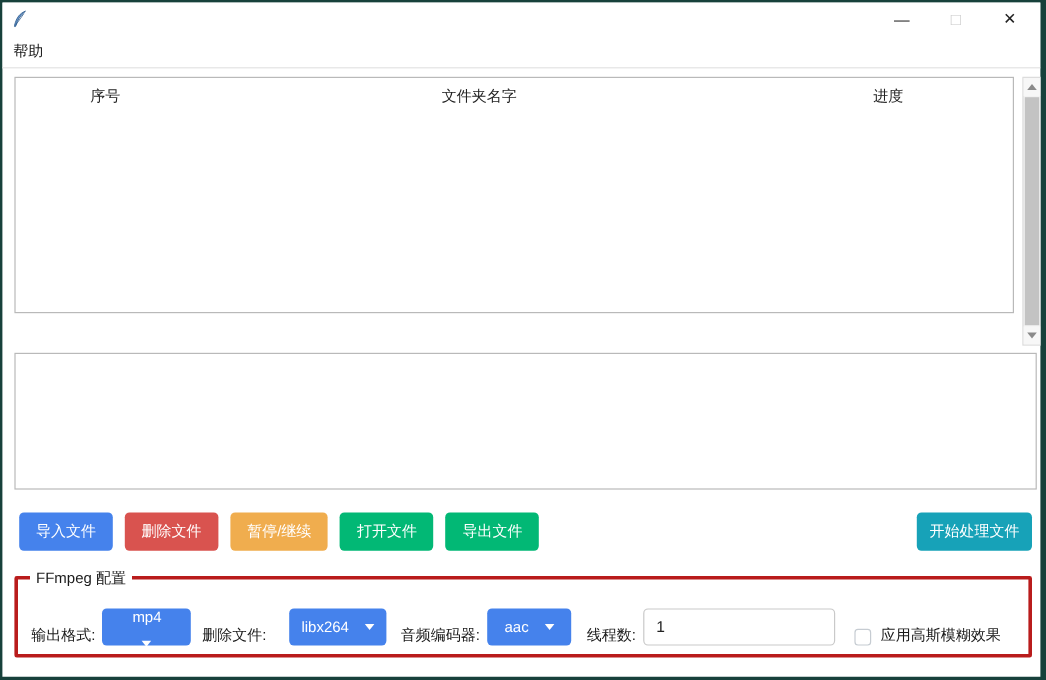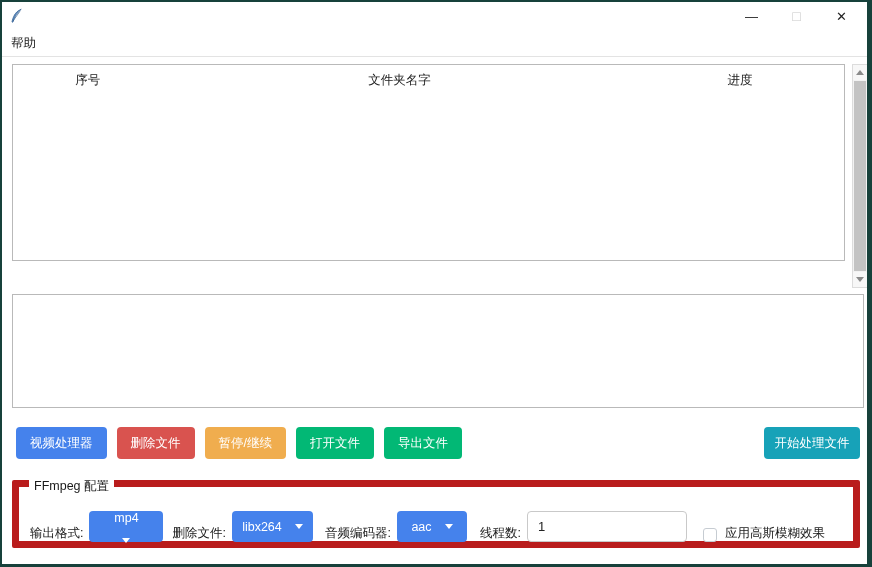--- a/index.html
+++ b/index.html
@@ -36,21 +36,21 @@
   
   .log-panel{position:absolute;left:10px;top:292px;width:852px;height:114px;
     border:1px solid #b9b9b9;background:#fff;box-sizing:border-box;}
   
   .toolbar{position:absolute;left:14px;top:425px;height:32px;display:flex;gap:10px;}
   .btn{height:32px;padding:0 14px;border:none;border-radius:4px;color:#fff;font-size:12.5px;
     display:flex;align-items:center;justify-content:center;font-family:inherit;cursor:default;white-space:nowrap;}
   .start-btn{position:absolute;left:762px;top:425px;width:96px;padding:0;}
   
   .ffmpeg{position:absolute;left:10px;top:478px;width:848px;height:68px;box-sizing:border-box;
-    border:7px solid #b91c1c;border-radius:2px;background:#fff;}
+    border:3px solid #b91c1c;border-radius:2px;background:#fff;}
   .legend{position:absolute;top:-9px;left:10px;background:#fff;padding:0 5px;font-size:12.5px;color:#1a1a1a;}
   .ffmpeg-row{position:absolute;left:11px;top:24px;height:31px;display:flex;align-items:flex-end;font-size:12.5px;}
   .lbl{margin-right:6px;white-space:nowrap;}
   .select{height:31px;border-radius:4px;color:#fff;display:flex;align-items:center;justify-content:center;
     gap:13px;font-size:12.5px;box-sizing:border-box;cursor:default;}
   .sel-format{width:74px;margin-right:9px;flex-direction:column;}
   .sel-video{width:81px;margin-right:12px;}
   .sel-audio{width:70px;margin-right:13px;}
   .caret{width:0;height:0;border-left:4px solid transparent;border-right:4px solid transparent;border-top:5px solid #fff;}
   .threads-input{width:160px;height:31px;box-sizing:border-box;border:1px solid #c9c9c9;border-radius:4px;
@@ -95,40 +95,40 @@
     </div>
     <div class="scroll-thumb"></div>
     <div class="scroll-btn">
       <span class="tri-down"></span>
     </div>
   </div>
 
   <div class="log-panel"></div>
 
   <div class="toolbar">
-    <button class="btn" style="background-color: rgb(69, 130, 236);">视频处理器</button>
+    <button class="btn" style="background-color: rgb(69, 130, 236);">导入文件</button>
     <button class="btn" style="background-color: rgb(217, 83, 79);">删除文件</button>
     <button class="btn" style="background-color: rgb(240, 173, 78);">暂停/继续</button>
     <button class="btn" style="background-color: rgb(2, 184, 117);">打开文件</button>
     <button class="btn" style="background-color: rgb(2, 184, 117);">导出文件</button>
   </div>
   <button class="btn start-btn" style="background-color: rgb(23, 162, 184);">开始处理文件</button>
 
   <div class="ffmpeg">
     <span class="legend">FFmpeg 配置</span>
     <div class="ffmpeg-row">
 
       <span class="lbl">输出格式:</span>
       <div class="select sel-format" style="background-color: rgb(69, 130, 236);">
         <span>mp4</span>
         <span class="caret"></span>
       </div>
 
       <span class="lbl">删除文件:</span>
-      <div class="select sel-video" style="background-color: rgb(69, 130, 236);">
+      <div class="select sel-video" style="background-color: rgb(69, 130, 236); margin-left: 13px;">
         <span>libx264</span>
         <span class="caret"></span>
       </div>
 
       <span class="lbl">音频编码器:</span>
       <div class="select sel-audio" style="background-color: rgb(69, 130, 236);">
         <span>aac</span>
         <span class="caret"></span>
       </div>
 

